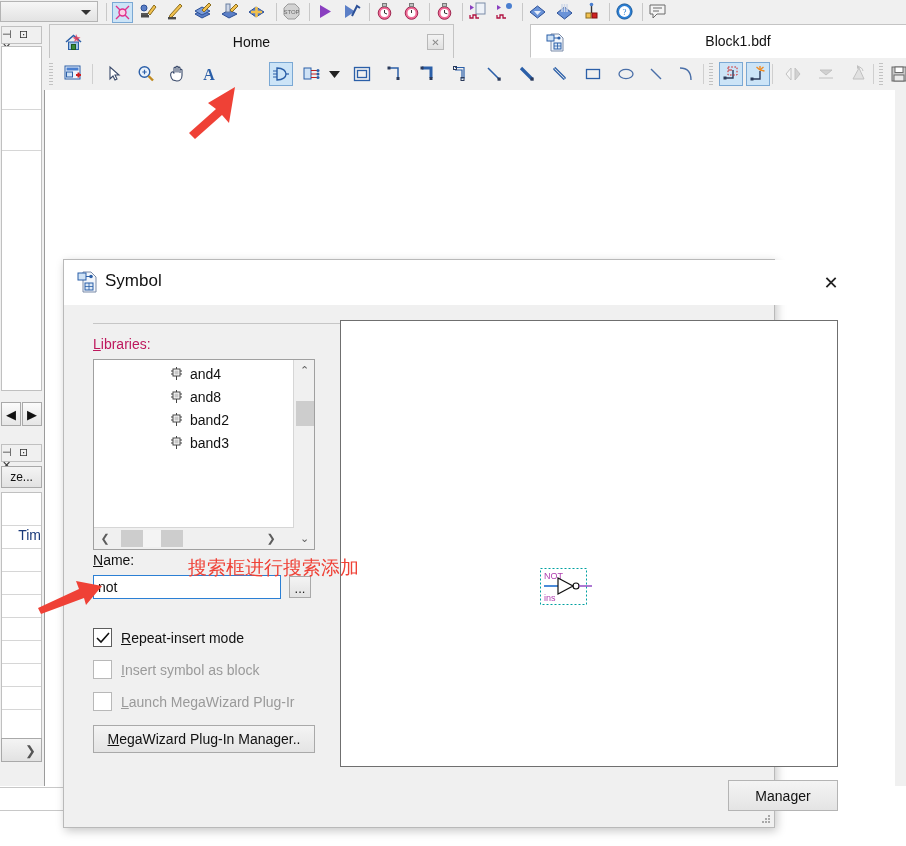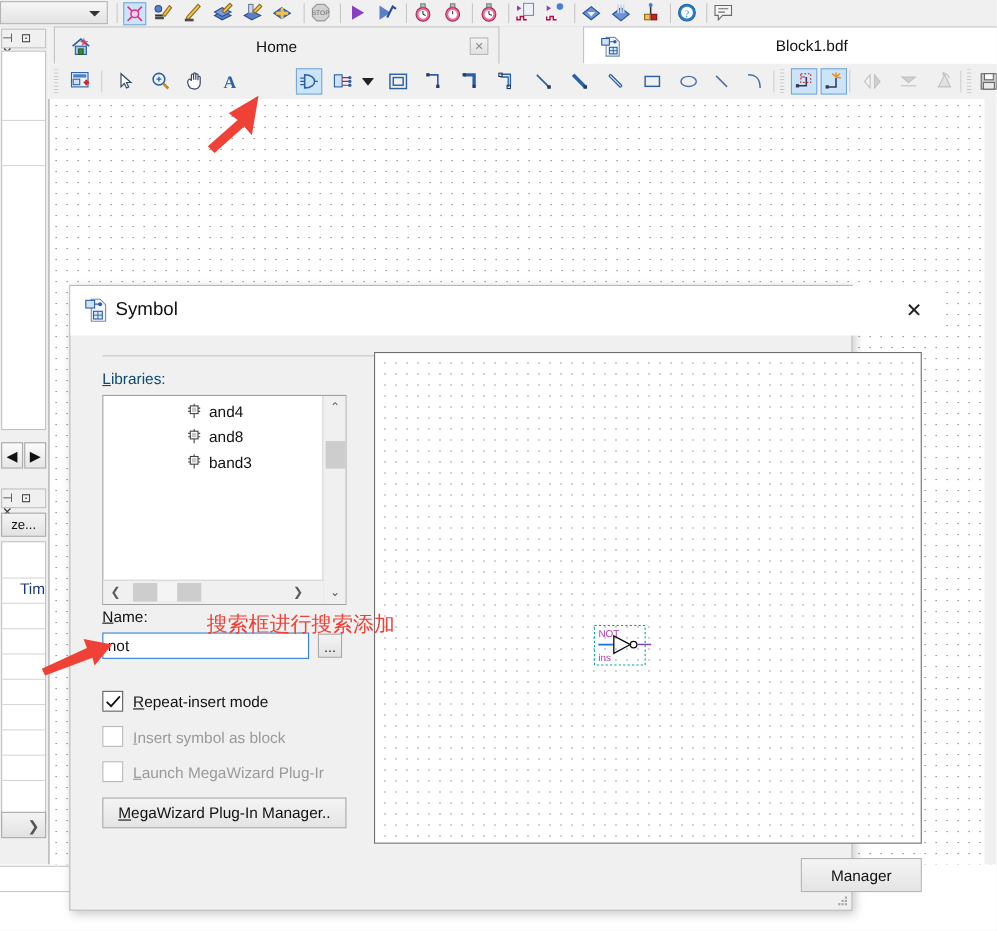--- a/index.html
+++ b/index.html
@@ -130,21 +130,21 @@
   }
   #dlg-title{
     position:absolute;left:41px;top:11px;font-size:17px;color:#111;
   }
   #dlg-close{
     position:absolute;right:0;top:0;width:46px;height:45px;
     display:flex;align-items:center;justify-content:center;
     font-size:18px;color:#222;font-family:"DejaVu Sans",sans-serif;
   }
   #dlg-sep{position:absolute;left:29px;top:63px;width:250px;height:1px;background:#c6c6c6;}
-  #lbl-libraries{position:absolute;left:29px;top:76px;font-size:14px;color:#0c4a6e;}
+  #lbl-libraries{position:absolute;left:29px;top:76px;font-size:14px;color:#be185d;}
   #lbl-libraries u{text-decoration:underline;}
 
   #listbox{
     position:absolute;left:29px;top:99px;width:222px;height:191px;
     background:#fff;border:1px solid #a0a0a0;box-sizing:border-box;
   }
   #listitems{
     position:absolute;left:0;top:2px;width:198px;height:164px;overflow:hidden;
   }
   .litem{
@@ -694,20 +694,30 @@
         <span>and8</span>
       </div>
       <div class="litem">
         <span class="licon">
           <svg width="13" height="15" viewBox="0 0 13 15">
             <rect x="3" y="3" width="7" height="7" fill="#fff" stroke="#444"></rect>
             <path d="M3 5 h-2 M3 8 h-2 M10 5 h2 M10 8 h2 M6.5 3 v-2 M6.5 10 v4" stroke="#444"></path>
             <rect x="4.5" y="4.5" width="4" height="4" fill="#c8c8c8"></rect>
             </svg>
         </span>
+        <span>band2</span>
+      </div>
+      <div class="litem">
+        <span class="licon">
+          <svg width="13" height="15" viewBox="0 0 13 15">
+            <rect x="3" y="3" width="7" height="7" fill="#fff" stroke="#444"></rect>
+            <path d="M3 5 h-2 M3 8 h-2 M10 5 h2 M10 8 h2 M6.5 3 v-2 M6.5 10 v4" stroke="#444"></path>
+            <rect x="4.5" y="4.5" width="4" height="4" fill="#c8c8c8"></rect>
+            </svg>
+        </span>
         <span>band3</span>
       </div>
     </div>
 
     <div id="vscroll">
       <div class="vs-arrow" style="top:0">
         <span>⌃</span>
       </div>
       <div id="vs-thumb"></div>
       <div class="vs-arrow" style="bottom:0">

